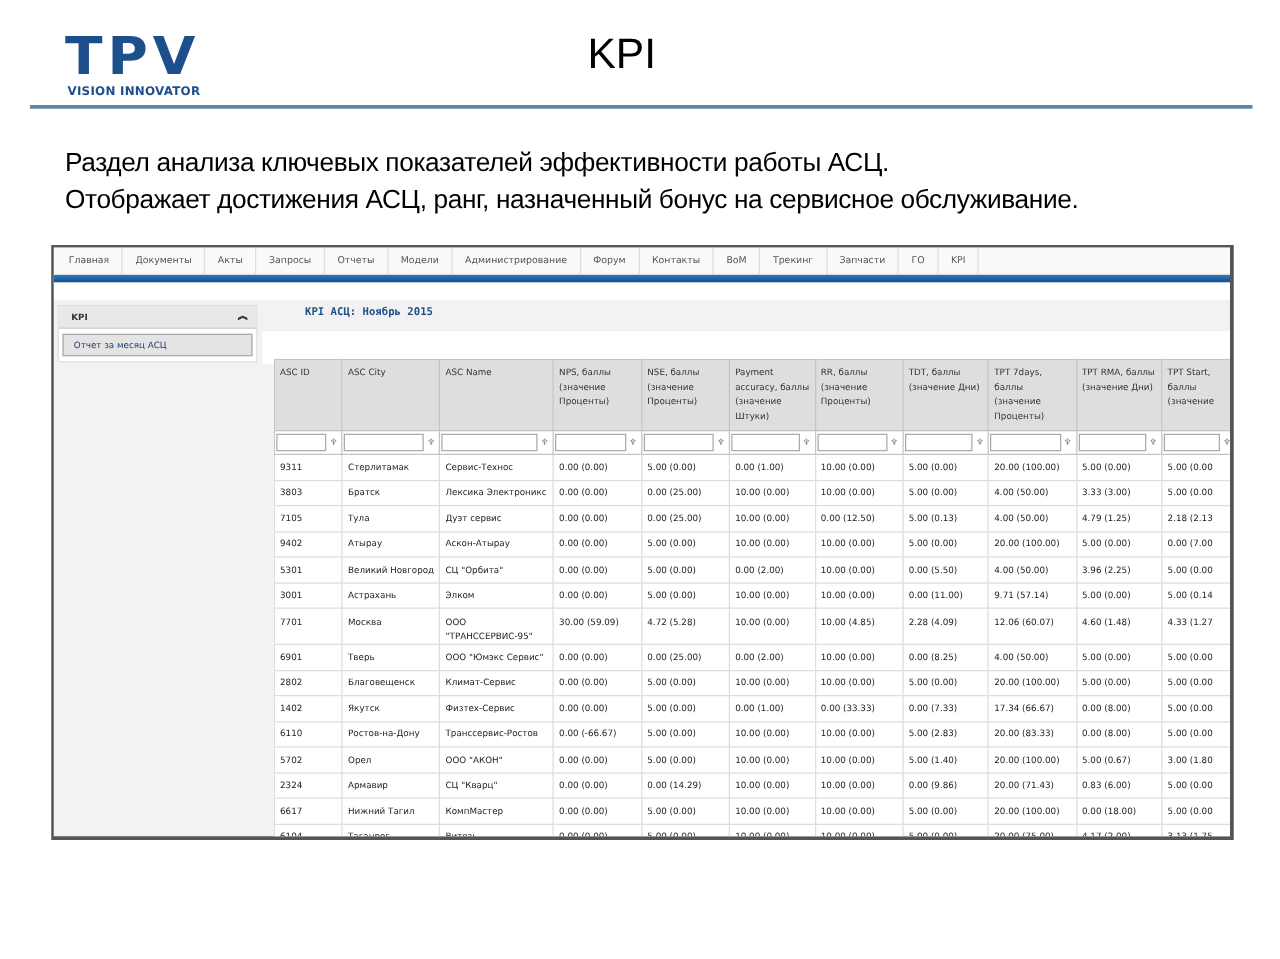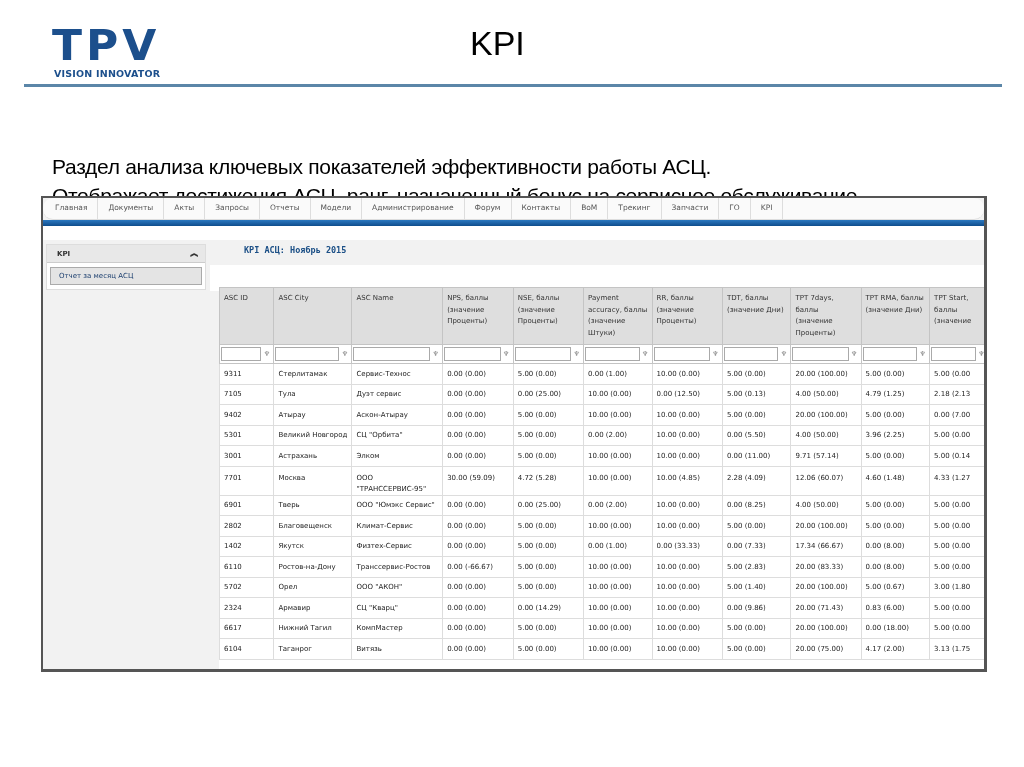--- a/index.html
+++ b/index.html
@@ -6,25 +6,25 @@
   html, body { width: 1024px; height: 767px; background: #ffffff; overflow: hidden; }
   body { position: relative; font-family: "Liberation Sans", sans-serif; color: #000; }
 
   .logo { position: absolute; left: 52px; top: 24px; width: 116px; height: 58px; }
   .logo-main { font-family: "DejaVu Sans", sans-serif; font-weight: bold; font-size: 44px; letter-spacing: 4px; color: #1c4f8c; line-height: 44px; transform: scaleY(0.95); }
   .logo-sub { font-family: "DejaVu Sans", sans-serif; font-weight: bold; font-size: 9.5px; color: #1c4f8c; letter-spacing: 0.2px; margin-top: 0; margin-left: 2px; }
 
   .slide-title { position: absolute; left: 470px; top: 24px; font-size: 34px; font-weight: normal; }
   .title-rule { position: absolute; left: 24px; top: 84px; width: 978px; height: 3px; background: #5b86a8; }
 
-  .intro { position: absolute; left: 52px; top: 116px; font-size: 21px; line-height: 29px; letter-spacing: -0.3px; margin-top: 36px; }
+  .intro { position: absolute; left: 52px; top: 116px; font-size: 21px; line-height: 29px; letter-spacing: -0.3px; }
 
   .frame { position: absolute; left: 41px; top: 196px; width: 946px; height: 476px; border: 2px solid #555; border-right-width: 3px; border-bottom-width: 3px; background: #f2f2f2; overflow: hidden; }
 
-  .nav { height: 22px; background: #fafafa; border-bottom: 1px solid #ddd; display: flex; align-items: center; border-radius: 10px; }
+  .nav { height: 22px; background: #fafafa; border-bottom: 1px solid #ddd; display: flex; align-items: center; }
   .nav-item { font-family: "DejaVu Sans", sans-serif; font-size: 7.5px; color: #555; padding: 0 10px; height: 22px; line-height: 19px; border-right: 1px solid #ddd; white-space: nowrap; }
   .nav-item:first-child { padding-left: 12px; }
   .blue-bar { height: 6px; background: linear-gradient(to bottom, #2b78c0, #0f4d8c); }
   .white-strip { height: 14px; background: #fff; }
 
   .sidebar { position: absolute; left: 3px; top: 46px; width: 160px; background: #fff; border: 1px solid #ddd; }
   .sb-head { height: 18px; background: #e8e8e8; border-bottom: 1px solid #ccc; display: flex; align-items: center; justify-content: space-between; padding: 0 6px 0 10px; font-family: "DejaVu Sans", sans-serif; font-size: 7px; font-weight: bold; color: #333; }
   .sb-body { padding: 4px 3px; }
   .sb-item { height: 18px; border: 1px solid #aaa; background: #e4e4e4; font-family: "DejaVu Sans", sans-serif; font-size: 7px; font-weight: normal; color: #1b3e6e; line-height: 16px; padding-left: 8px; }
 
@@ -195,20 +195,33 @@
             <td>0.00 (0.00)</td>
             <td>5.00 (0.00)</td>
             <td>0.00 (1.00)</td>
             <td>10.00 (0.00)</td>
             <td>5.00 (0.00)</td>
             <td>20.00 (100.00)</td>
             <td>5.00 (0.00)</td>
             <td>5.00 (0.00</td>
           </tr>
           <tr>
+            <td>3803</td>
+            <td>Братск</td>
+            <td>Лексика Электроникс</td>
+            <td>0.00 (0.00)</td>
+            <td>0.00 (25.00)</td>
+            <td>10.00 (0.00)</td>
+            <td>10.00 (0.00)</td>
+            <td>5.00 (0.00)</td>
+            <td>4.00 (50.00)</td>
+            <td>3.33 (3.00)</td>
+            <td>5.00 (0.00</td>
+          </tr>
+          <tr>
             <td>7105</td>
             <td>Тула</td>
             <td>Дуэт сервис</td>
             <td>0.00 (0.00)</td>
             <td>0.00 (25.00)</td>
             <td>10.00 (0.00)</td>
             <td>0.00 (12.50)</td>
             <td>5.00 (0.13)</td>
             <td>4.00 (50.00)</td>
             <td>4.79 (1.25)</td>

